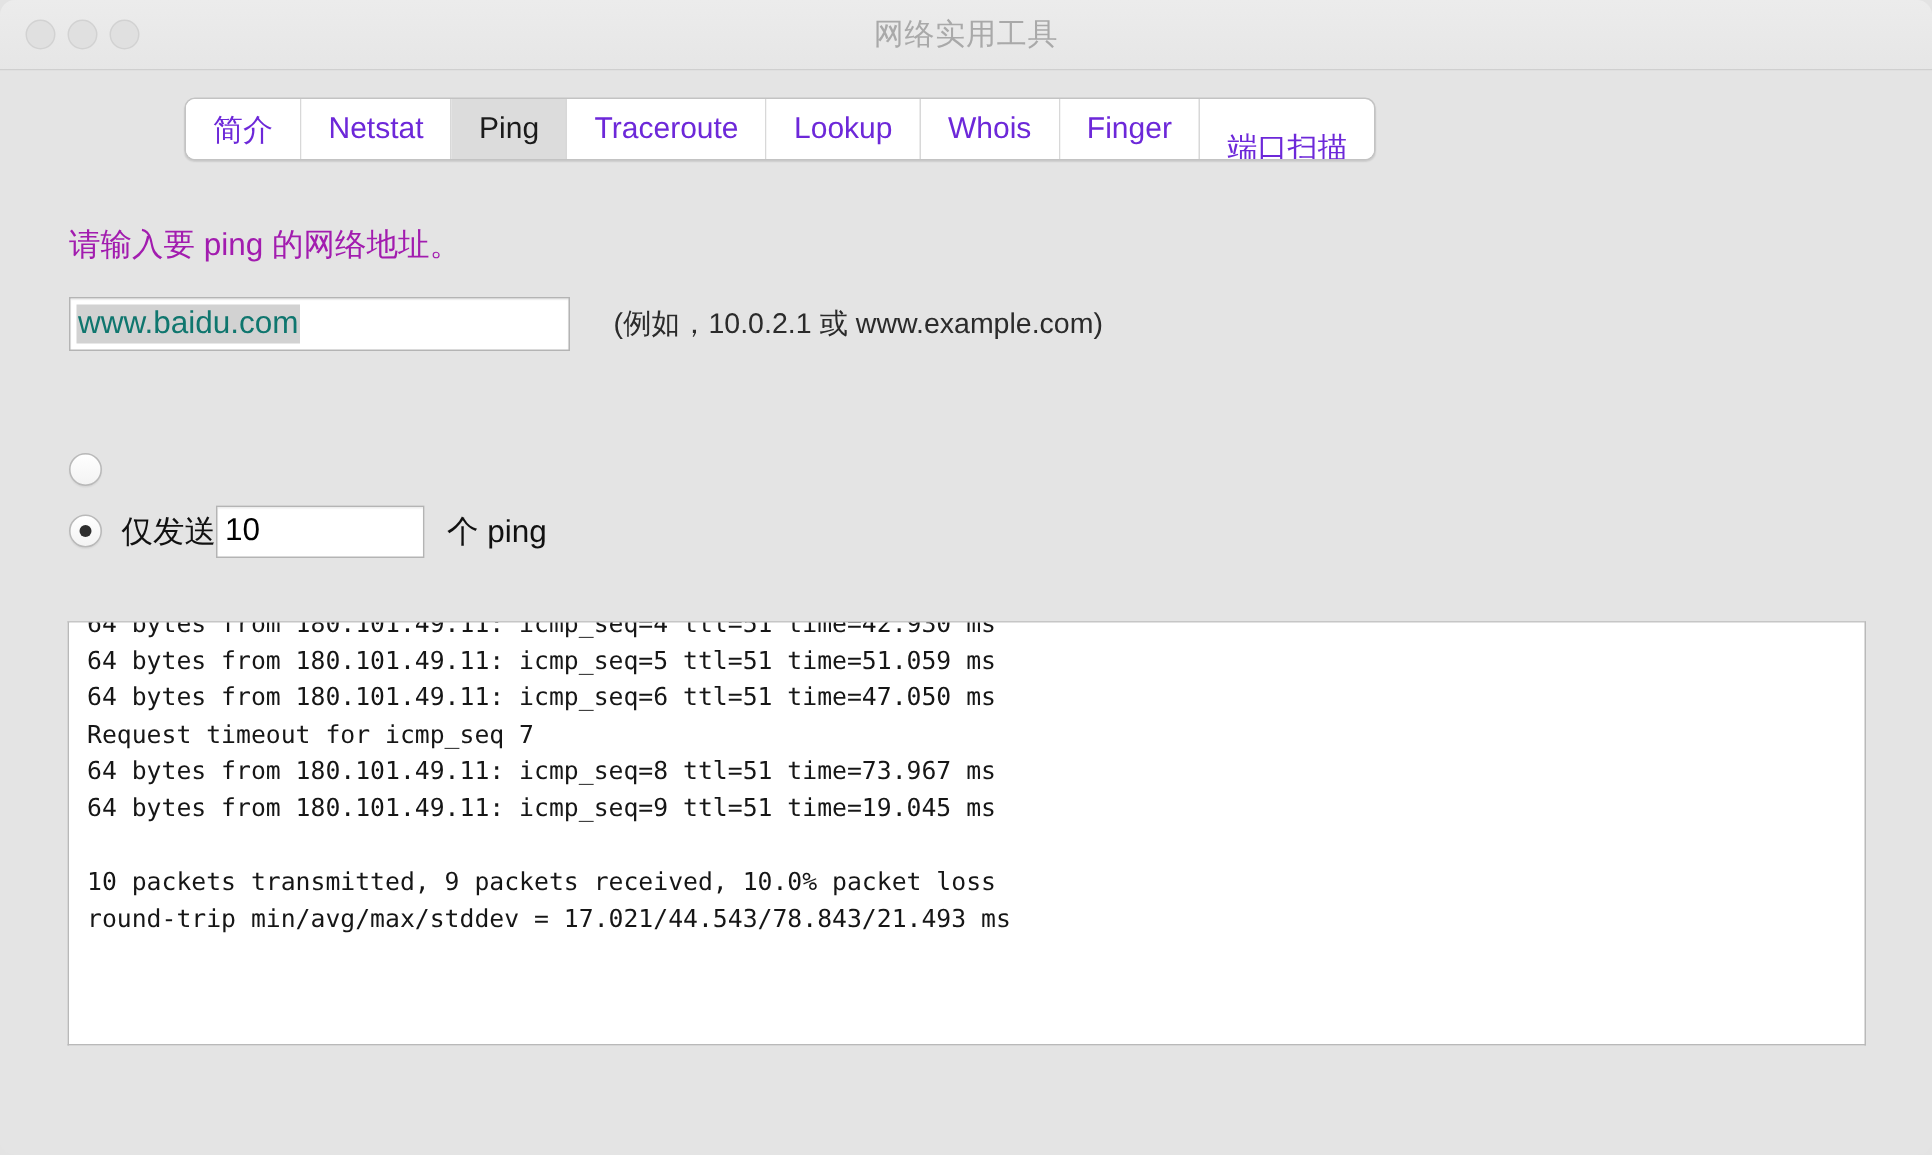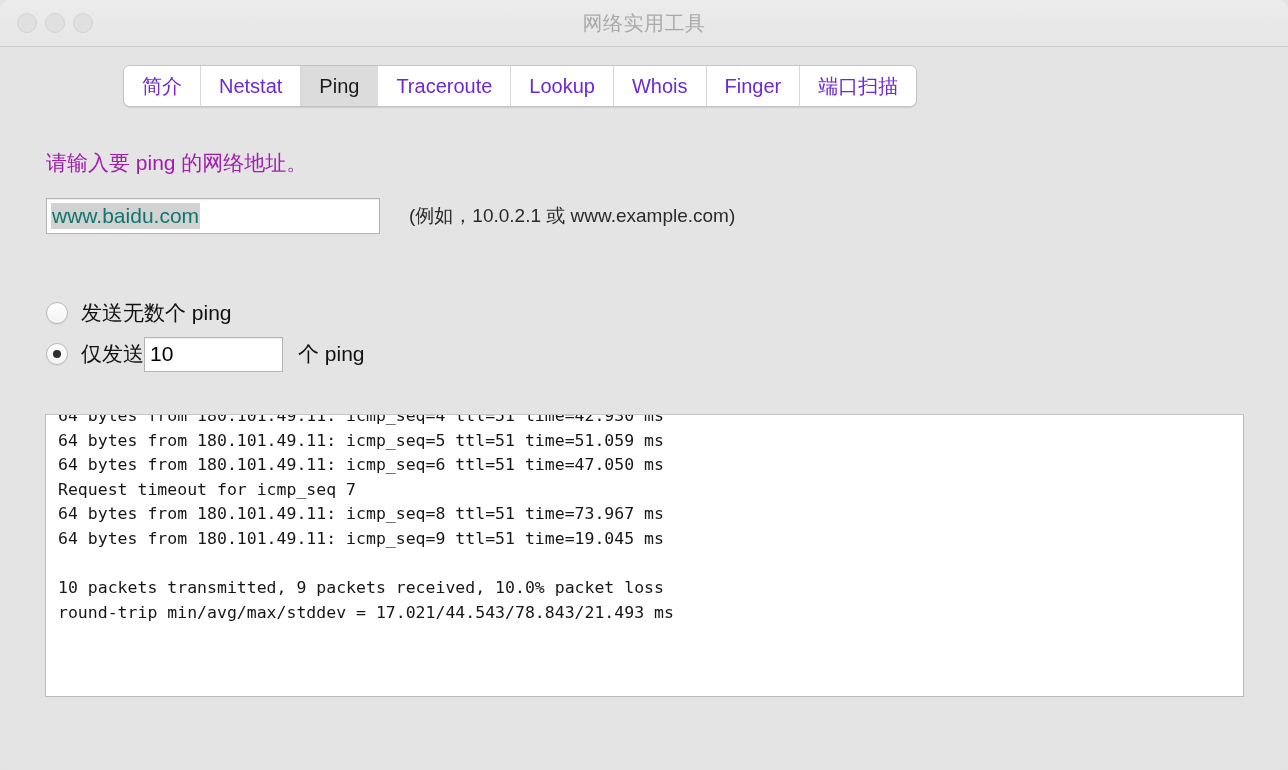--- a/index.html
+++ b/index.html
@@ -85,21 +85,21 @@
     font-size: 20px;
     color: #6d28d9;
     background: #ffffff;
     border-right: 1px solid #d8d8d8;
     box-sizing: border-box;
     height: 100%;
     padding: 0 18px;
     cursor: default;
     white-space: nowrap;
   }
-  .tab:last-child { border-right: none; }
+  .tab:last-child { border-right: none; margin-top: 12px; }
   .tab.selected {
     background: #dcdcdc;
     color: #1b1b1b;
   }
 
   
   .form {
     position: relative;
     padding: 0 0 0 46px;
   }
@@ -289,21 +289,20 @@
     <div class="addr-row">
       <div class="text-input">
         <span class="sel-text">www.baidu.com</span>
       </div>
       <div class="example-hint">(例如，10.0.2.1 或 www.example.com)</div>
     </div>
 
     <div class="radios">
       <div class="radio-row">
         <div class="radio"></div>
-        <div class="radio-label">发送无数个 ping</div>
       </div>
       <div class="radio-row">
         <div class="radio checked"></div>
         <div class="radio-label">仅发送</div>
         <div class="count-input">
           <span>10</span>
         </div>
         <div class="suffix-label">个 ping</div>
       </div>
     </div>

